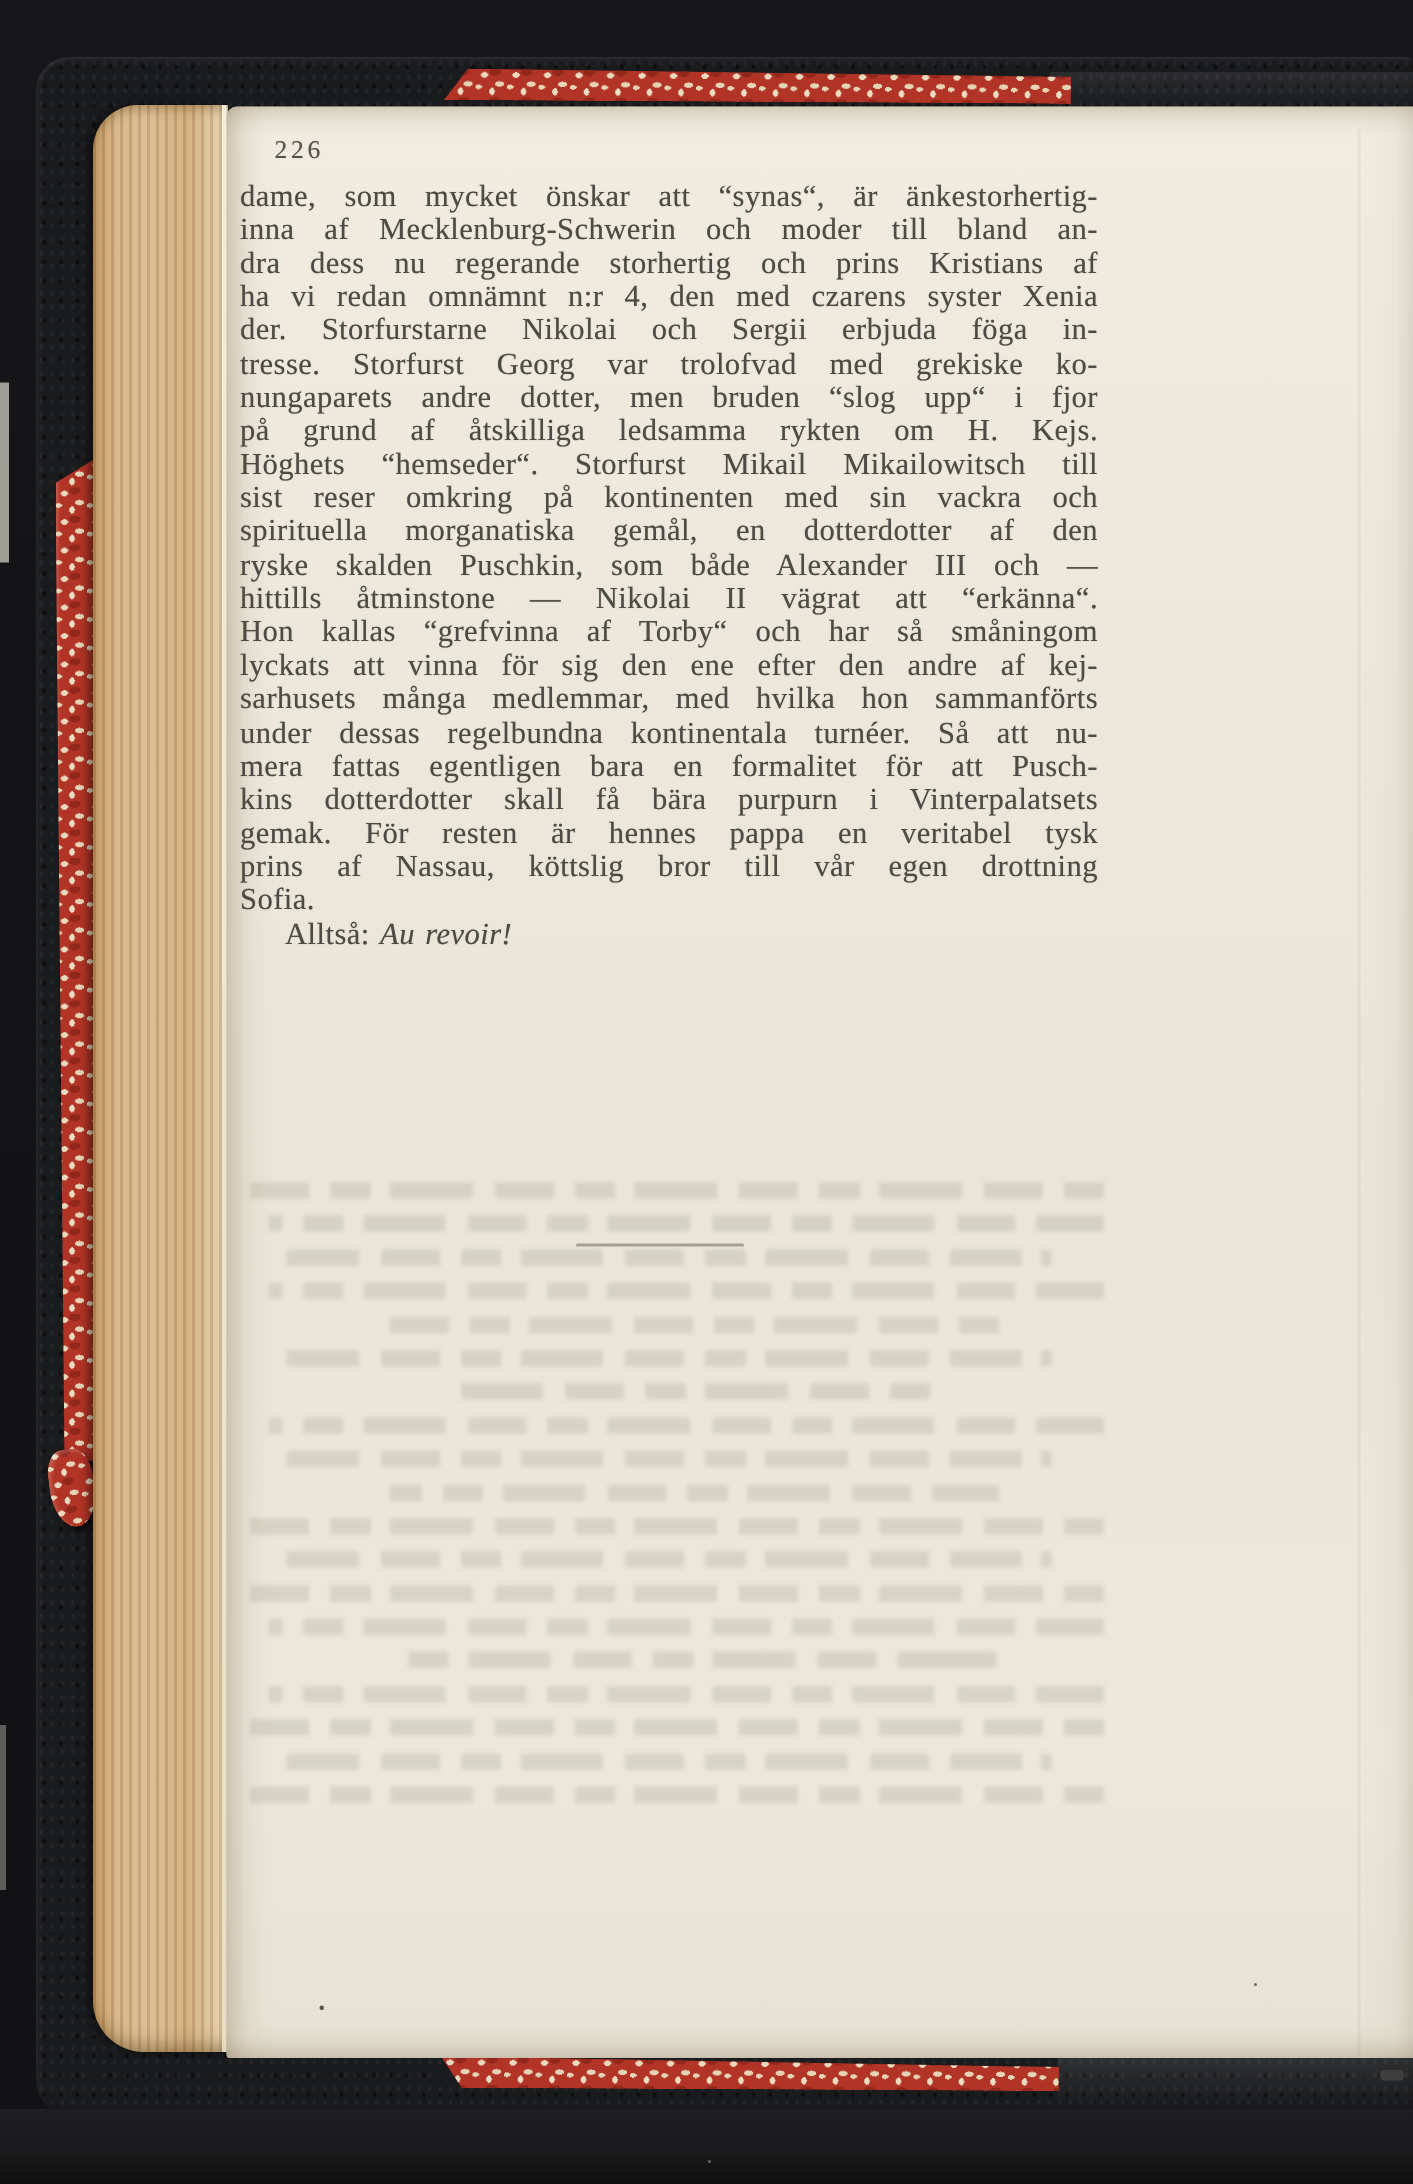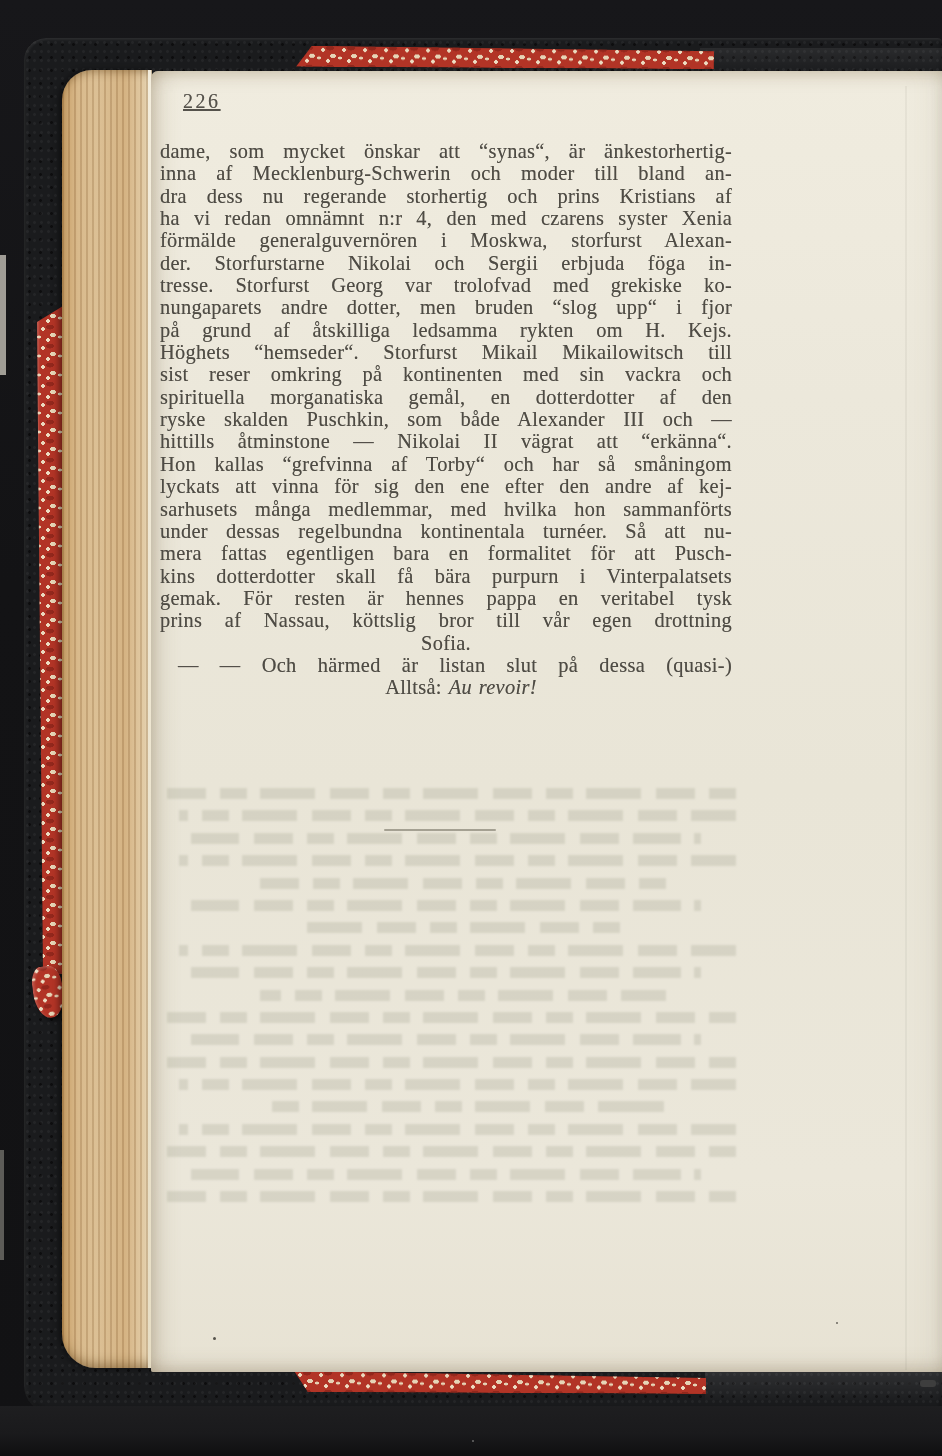--- a/index.html
+++ b/index.html
@@ -56,26 +56,26 @@
   .fore-edge-hl{position:absolute;left:148px;top:70px;width:3px;height:1298px;
     background:linear-gradient(180deg,#f6f1e2,#efe8d4 50%,#e8dfc6);opacity:.9;}
   
   .page{position:absolute;left:151px;top:71px;width:791px;height:1301px;
     background:linear-gradient(180deg,#f0ecdf 0,#ece8db 25%,#e9e5d7 55%,#ebe7da 85%,#e7e2d3 100%);
     border-radius:7px 0 0 2px;
     box-shadow:inset 16px 0 26px -14px rgba(120,96,60,.38),
                inset 0 12px 20px -12px rgba(120,96,60,.35),
                inset 0 -14px 22px -14px rgba(110,90,60,.38),
                inset -26px 0 38px -30px rgba(100,90,70,.18);}
-  .pagenum{position:absolute;left:183px;top:90px;font-size:20px;letter-spacing:2.5px;
-    color:#55524b;text-shadow:0 0 .6px rgba(85,82,75,.5);text-decoration:underline;}
-  .textblock{position:absolute;left:160px;top:140px;width:572px;
+  .pagenum{position:absolute;left:183px;top:90px;font-size:17px;letter-spacing:2.5px;
+    color:#55524b;text-shadow:0 0 .6px rgba(85,82,75,.5);}
+  .textblock{position:absolute;left:160px;top:120px;width:572px;
     font-size:20.4px;color:#4e4b44;letter-spacing:.3px;word-spacing:1.5px;
     text-shadow:0 0 .6px rgba(78,75,68,.5);}
-  .tline{height:22.35px;line-height:22.35px;white-space:nowrap;text-align:center;}
+  .tline{height:22.35px;line-height:22.35px;white-space:nowrap;text-align:left;}
   .tline.just{white-space:normal;text-align:justify;text-align-last:justify;}
   .tline em{font-style:italic;}
   .divider{position:absolute;left:384px;top:829px;width:112px;height:2px;
     background:rgba(108,103,90,.55);border-radius:1px;}
   
   .ghost{position:absolute;left:156px;top:788px;width:580px;transform:scaleX(-1);
     filter:blur(1.3px);opacity:.55;}
   .gl{height:11px;margin-bottom:11.4px;
     background:repeating-linear-gradient(90deg, rgba(122,126,104,.32) 0 27px, transparent 27px 41px,
       rgba(122,126,104,.32) 41px 80px, transparent 80px 95px, rgba(122,126,104,.32) 95px 150px, transparent 150px 163px);}
@@ -109,40 +109,38 @@
 
   <div class="page"></div>
 
   <div class="pagenum">226</div>
 
   <div class="textblock">
       <div class="tline just">dame, som mycket önskar att “synas“, är änkestorhertig-</div>
       <div class="tline just">inna af Mecklenburg-Schwerin och moder till bland an-</div>
       <div class="tline just">dra dess nu regerande storhertig och prins Kristians af</div>
       <div class="tline just">ha vi redan omnämnt n:r 4, den med czarens syster Xenia</div>
-      <div class="tline just">förmälde generalguvernören i Moskwa, storfurst Alexan-</div>
       <div class="tline just">der.  Storfurstarne Nikolai och Sergii erbjuda föga in-</div>
       <div class="tline just">tresse.  Storfurst Georg var trolofvad med grekiske ko-</div>
       <div class="tline just">nungaparets andre dotter, men bruden “slog upp“ i fjor</div>
       <div class="tline just">på grund af åtskilliga ledsamma rykten om H. Kejs.</div>
       <div class="tline just">Höghets “hemseder“.  Storfurst Mikail Mikailowitsch till</div>
       <div class="tline just">sist reser omkring på kontinenten med sin vackra och</div>
       <div class="tline just">spirituella morganatiska gemål, en dotterdotter af den</div>
       <div class="tline just">ryske skalden Puschkin, som både Alexander III och —</div>
       <div class="tline just">hittills åtminstone — Nikolai II vägrat att “erkänna“.</div>
       <div class="tline just">Hon kallas “grefvinna af Torby“ och har så småningom</div>
       <div class="tline just">lyckats att vinna för sig den ene efter den andre af kej-</div>
       <div class="tline just">sarhusets många medlemmar, med hvilka hon sammanförts</div>
       <div class="tline just">under dessas regelbundna kontinentala turnéer.  Så att nu-</div>
       <div class="tline just">mera fattas egentligen bara en formalitet för att Pusch-</div>
       <div class="tline just">kins dotterdotter skall få bära purpurn i Vinterpalatsets</div>
       <div class="tline just">gemak.  För resten är hennes pappa en veritabel tysk</div>
       <div class="tline just">prins af Nassau, köttslig bror till vår egen drottning</div>
       <div class="tline">Sofia.</div>
-      <div class="tline just" style="padding-left: 18px;">— — Och härmed är listan slut på dessa (quasi-)</div>
       <div class="tline" style="padding-left: 30px;">Alltså: <em>Au revoir!</em></div>
     </div>
 
   <div class="divider"></div>
 
   <div class="ghost">
       <div class="gl"></div>
       <div class="gl"></div>
       <div class="gl"></div>
       <div class="gl"></div>

